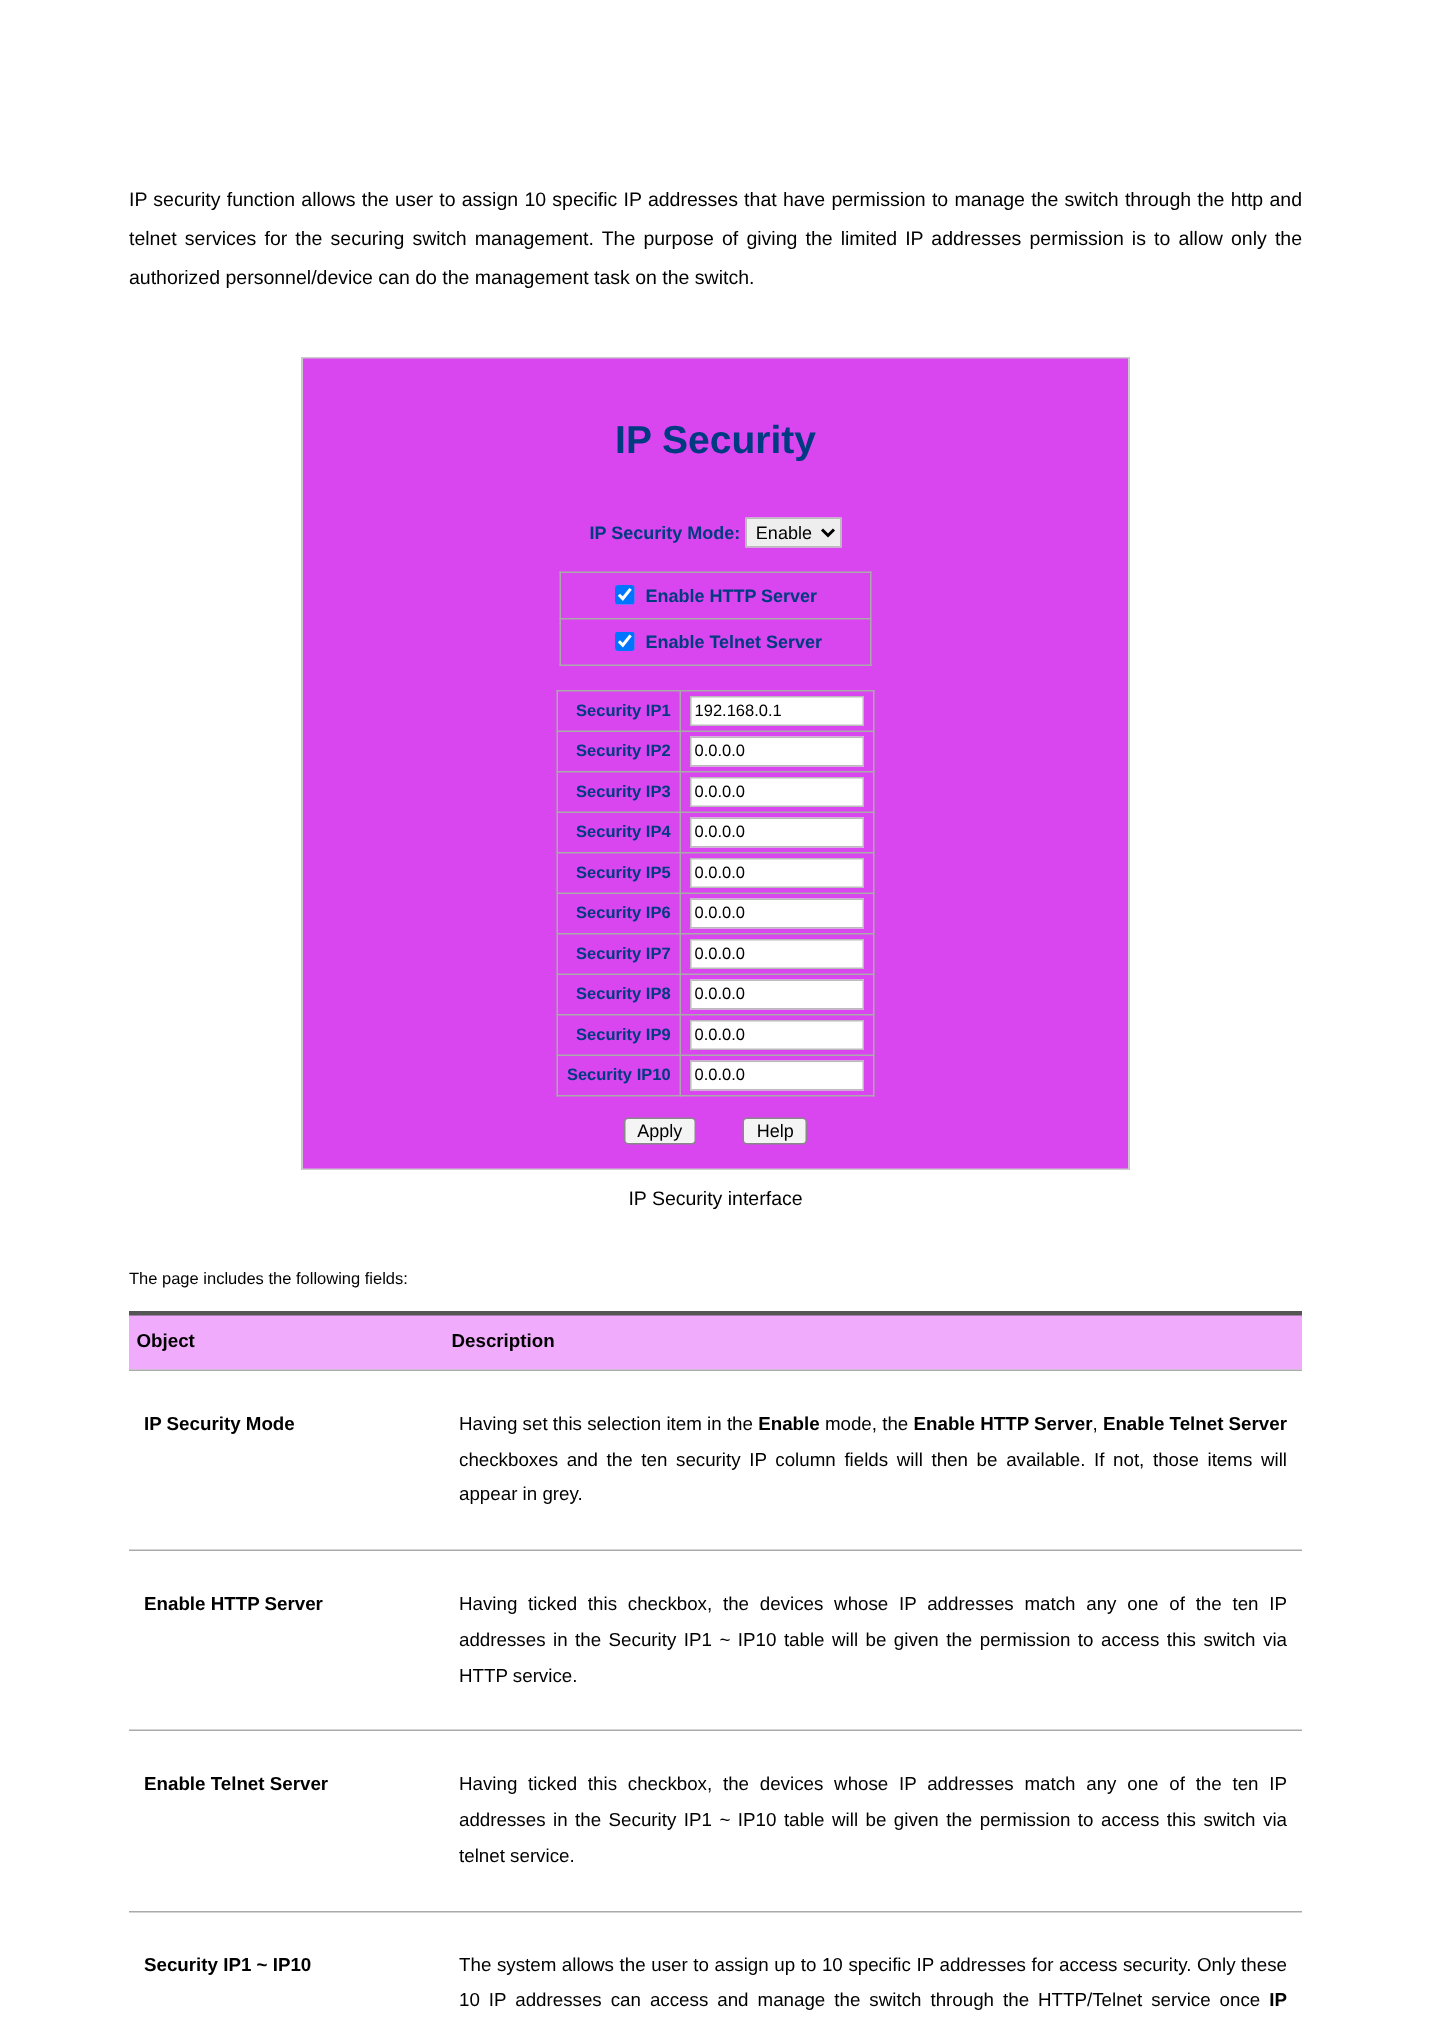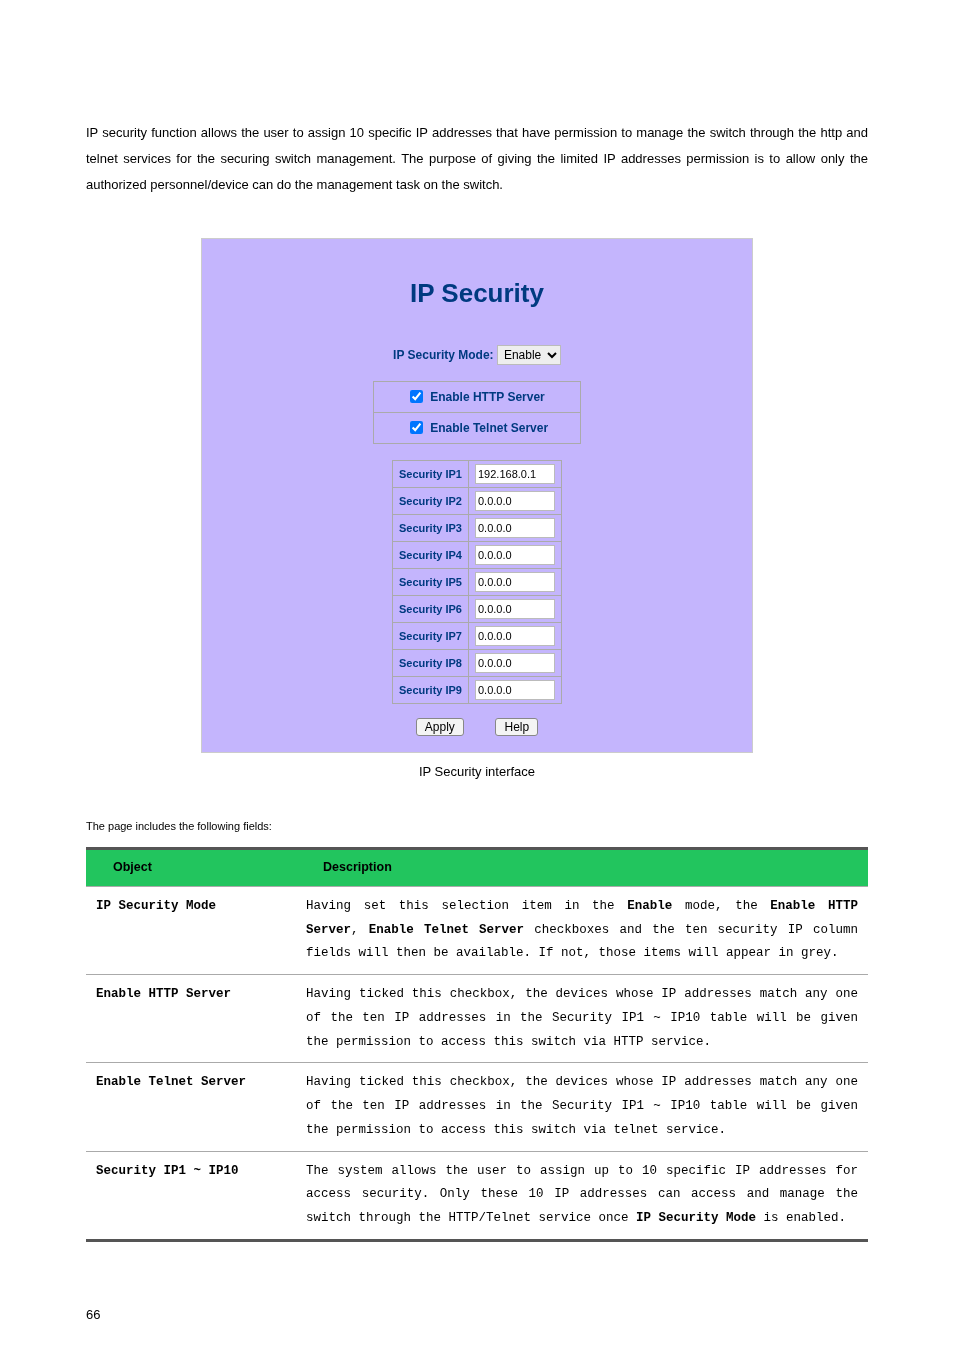--- a/index.html
+++ b/index.html
@@ -19,21 +19,21 @@
   p.intro {
     text-align: justify;
     margin: 0 0 40px 0;
     font-size: 13px;
     line-height: 2.0;
   }
   .panel {
     width: 550px;
     margin: 0 auto;
     border: 1px solid #ccc;
-    background: #c4b5fd;
+    background: #d946ef;
     text-align: center;
     padding: 20px 0 12px 0;
   }
   h1.title {
     font-family: Verdana, Geneva, sans-serif;
     font-size: 26px;
     font-weight: bold;
     color: #003a80;
     margin: 8px 0 24px 0;
   }
@@ -82,21 +82,21 @@
     color: #003a80;
     font-weight: bold;
     text-align: right;
     white-space: nowrap;
   }
   table.ip-tbl input[type=text] {
     border: 1px solid #bbb;
     font-family: Verdana, Geneva, sans-serif;
     font-size: 11px;
     padding: 3px 2px;
-    width: 80px;
+    width: 116px;
     box-sizing: border-box;
   }
   .btn-row button {
     font-family: Arial, sans-serif;
     font-size: 12px;
     background: #f4f4f4;
     border: 1px solid #888;
     border-radius: 3px;
     padding: 1px 8px;
     margin: 0 14px;
@@ -110,35 +110,34 @@
     margin: 5px 0 10px 0;
     font-size: 11px;
   }
   table.desc {
     width: 100%;
     border-collapse: collapse;
     font-size: 12.5px;
     line-height: 1.9;
   }
   table.desc th {
-    background: #22c55e;
+    background: #f0abfc;
     text-align: left;
     font-weight: bold;
-    padding: 6px 27px;
+    padding: 6px 5px;
     border-bottom: 1px solid #aaa;
   }
   table.desc thead tr {
     border-top: 3px solid #555;
   }
   table.desc tbody tr td {
     border-bottom: 1px solid #aaa;
-    padding: 8px 10px;
+    padding: 24px 10px;
     vertical-align: top;
     text-align: justify;
-    font-family: Liberation Mono, monospace;
   }
   table.desc tbody tr:last-child td {
     border-bottom: 3px solid #555;
   }
   td.obj {
     width: 190px;
     font-weight: bold;
   }
   .footer-pg {
     margin-top: 60px;
@@ -211,20 +210,24 @@
             <td><input type="text" value="0.0.0.0" style=""></td>
           </tr>
       <tr>
             <td class="lbl">Security IP8</td>
             <td><input type="text" value="0.0.0.0" style=""></td>
           </tr>
       <tr>
             <td class="lbl">Security IP9</td>
             <td><input type="text" value="0.0.0.0" style=""></td>
           </tr>
+      <tr>
+            <td class="lbl">Security IP10</td>
+            <td><input type="text" value="0.0.0.0" style=""></td>
+          </tr>
     </tbody>
       </table>
 
     <div class="btn-row">
       <button>Apply</button>
       <button>Help</button>
     </div>
   </div>
 
   <div class="caption">IP Security interface</div>

